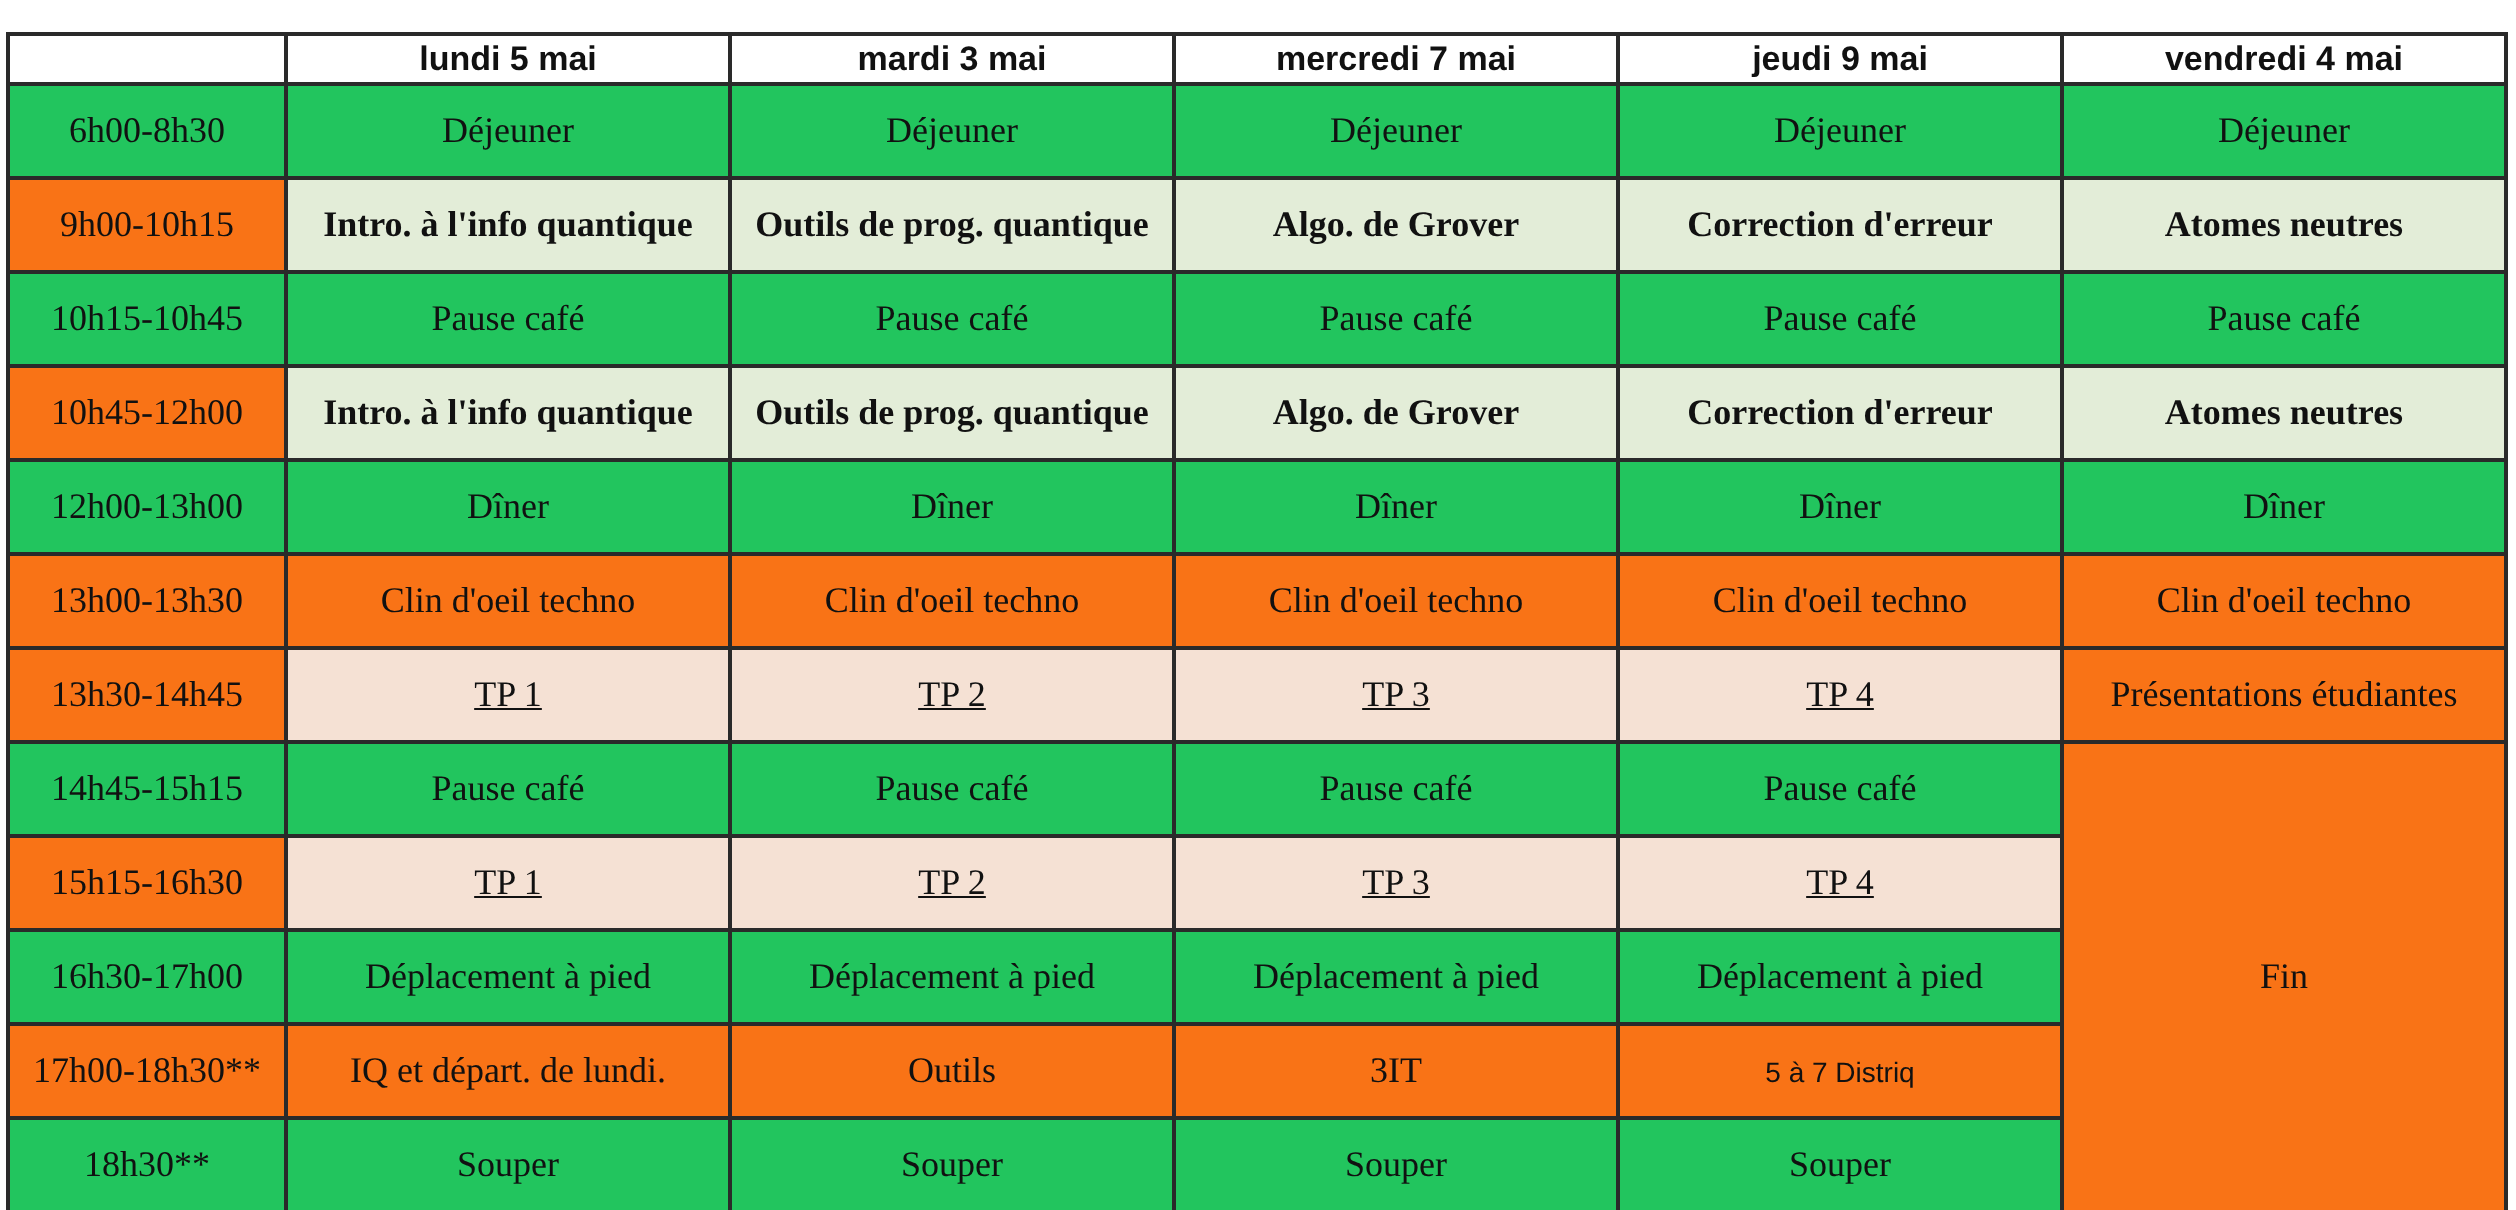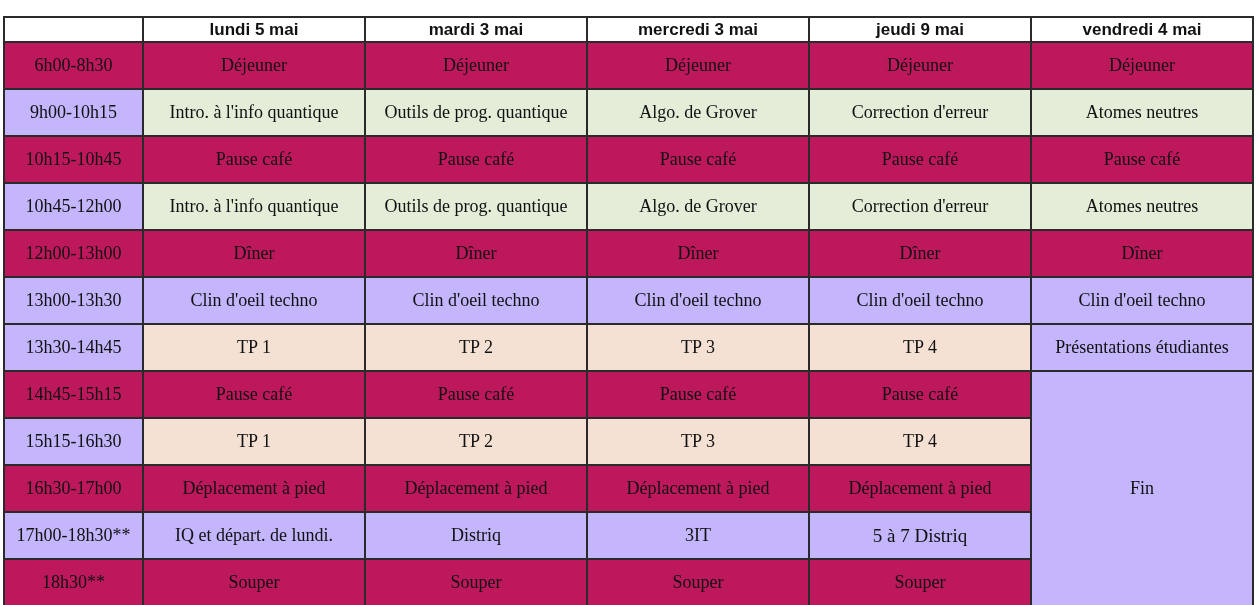--- a/index.html
+++ b/index.html
@@ -25,46 +25,46 @@
     font-family: "Liberation Sans", sans-serif;
     font-weight: bold;
     font-size: 17px;
     background: #ffffff;
   }
   .sched td {
     height: 45px;
     font-family: "Liberation Serif", serif;
     font-size: 18px;
   }
-  .sched td.sans { font-family: Liberation Serif, serif; font-size: 19px; }
-  .c-gray { background: #be185d; }
-  .c-white { background: #c4b5fd; }
-  .c-green { background: #e3edd8; }
-  .c-peach { background: #f5e1d4; }
+  .sched td.sans { font-family: Liberation Sans, sans-serif; font-size: 14px; }
+  .c-gray { background: #22c55e; }
+  .c-white { background: #f97316; }
+  .c-green { background: #e3edd8; font-weight: bold; }
+  .c-peach { background: #f5e1d4; text-decoration: underline; }
   col.time { width: 139px; }
   col.day { width: 222px; }
 </style>
 </head>
 <body>
 
 <table class="sched">
   <colgroup>
     <col class="time">
       <col class="day">
       <col class="day">
       <col class="day">
       <col class="day">
       <col class="day">
   </colgroup>
   <thead>
     <tr>
       <th></th>
       <th>lundi 5 mai</th>
       <th>mardi 3 mai</th>
-      <th>mercredi 3 mai</th>
+      <th>mercredi 7 mai</th>
       <th>jeudi 9 mai</th>
       <th>vendredi 4 mai</th>
     </tr>
   </thead>
   <tbody>
 
     <tr>
       <td class="c-gray">6h00-8h30</td>
       <td class="c-gray">Déjeuner</td>
       <td class="c-gray">Déjeuner</td>
@@ -148,21 +148,21 @@
       <td class="c-gray">16h30-17h00</td>
       <td class="c-gray">Déplacement à pied</td>
       <td class="c-gray">Déplacement à pied</td>
       <td class="c-gray">Déplacement à pied</td>
       <td class="c-gray">Déplacement à pied</td>
     </tr>
 
     <tr>
       <td class="c-white">17h00-18h30**</td>
       <td class="c-white">IQ et départ. de lundi.</td>
-      <td class="c-white">Distriq</td>
+      <td class="c-white">Outils</td>
       <td class="c-white">3IT</td>
       <td class="c-white sans">5 à 7 Distriq</td>
     </tr>
 
     <tr>
       <td class="c-gray">18h30**</td>
       <td class="c-gray">Souper</td>
       <td class="c-gray">Souper</td>
       <td class="c-gray">Souper</td>
       <td class="c-gray">Souper</td>

